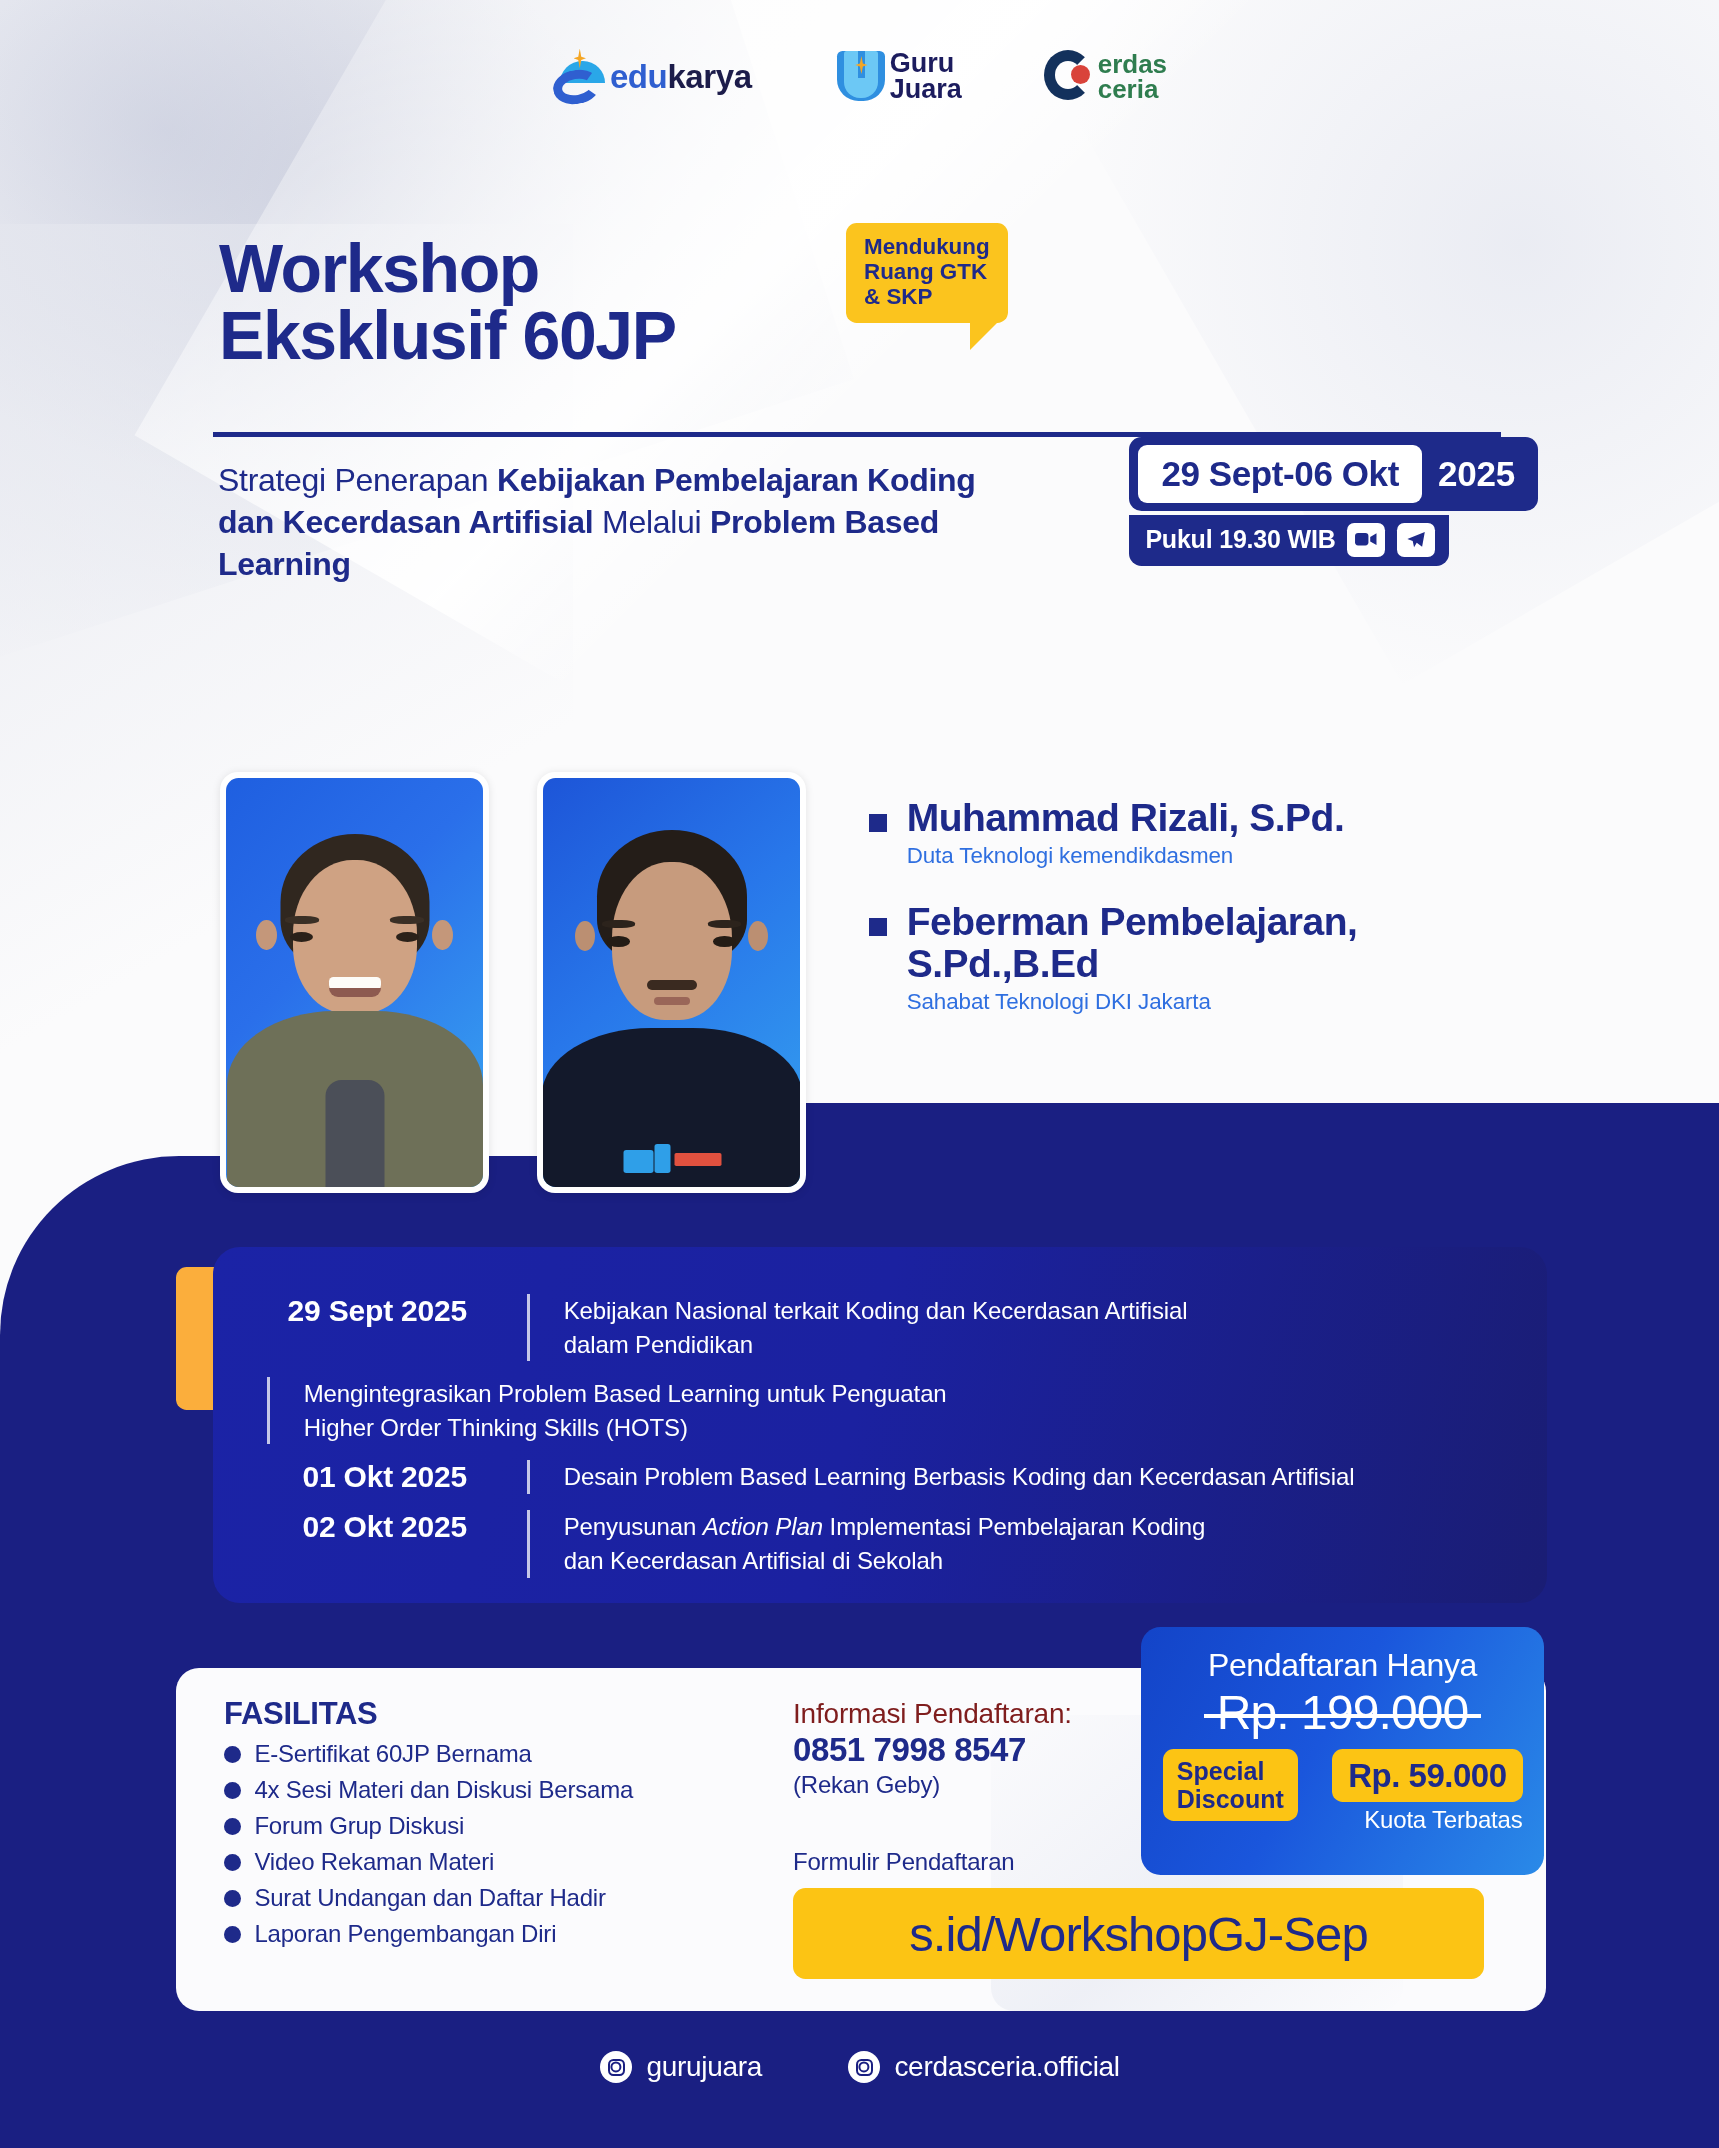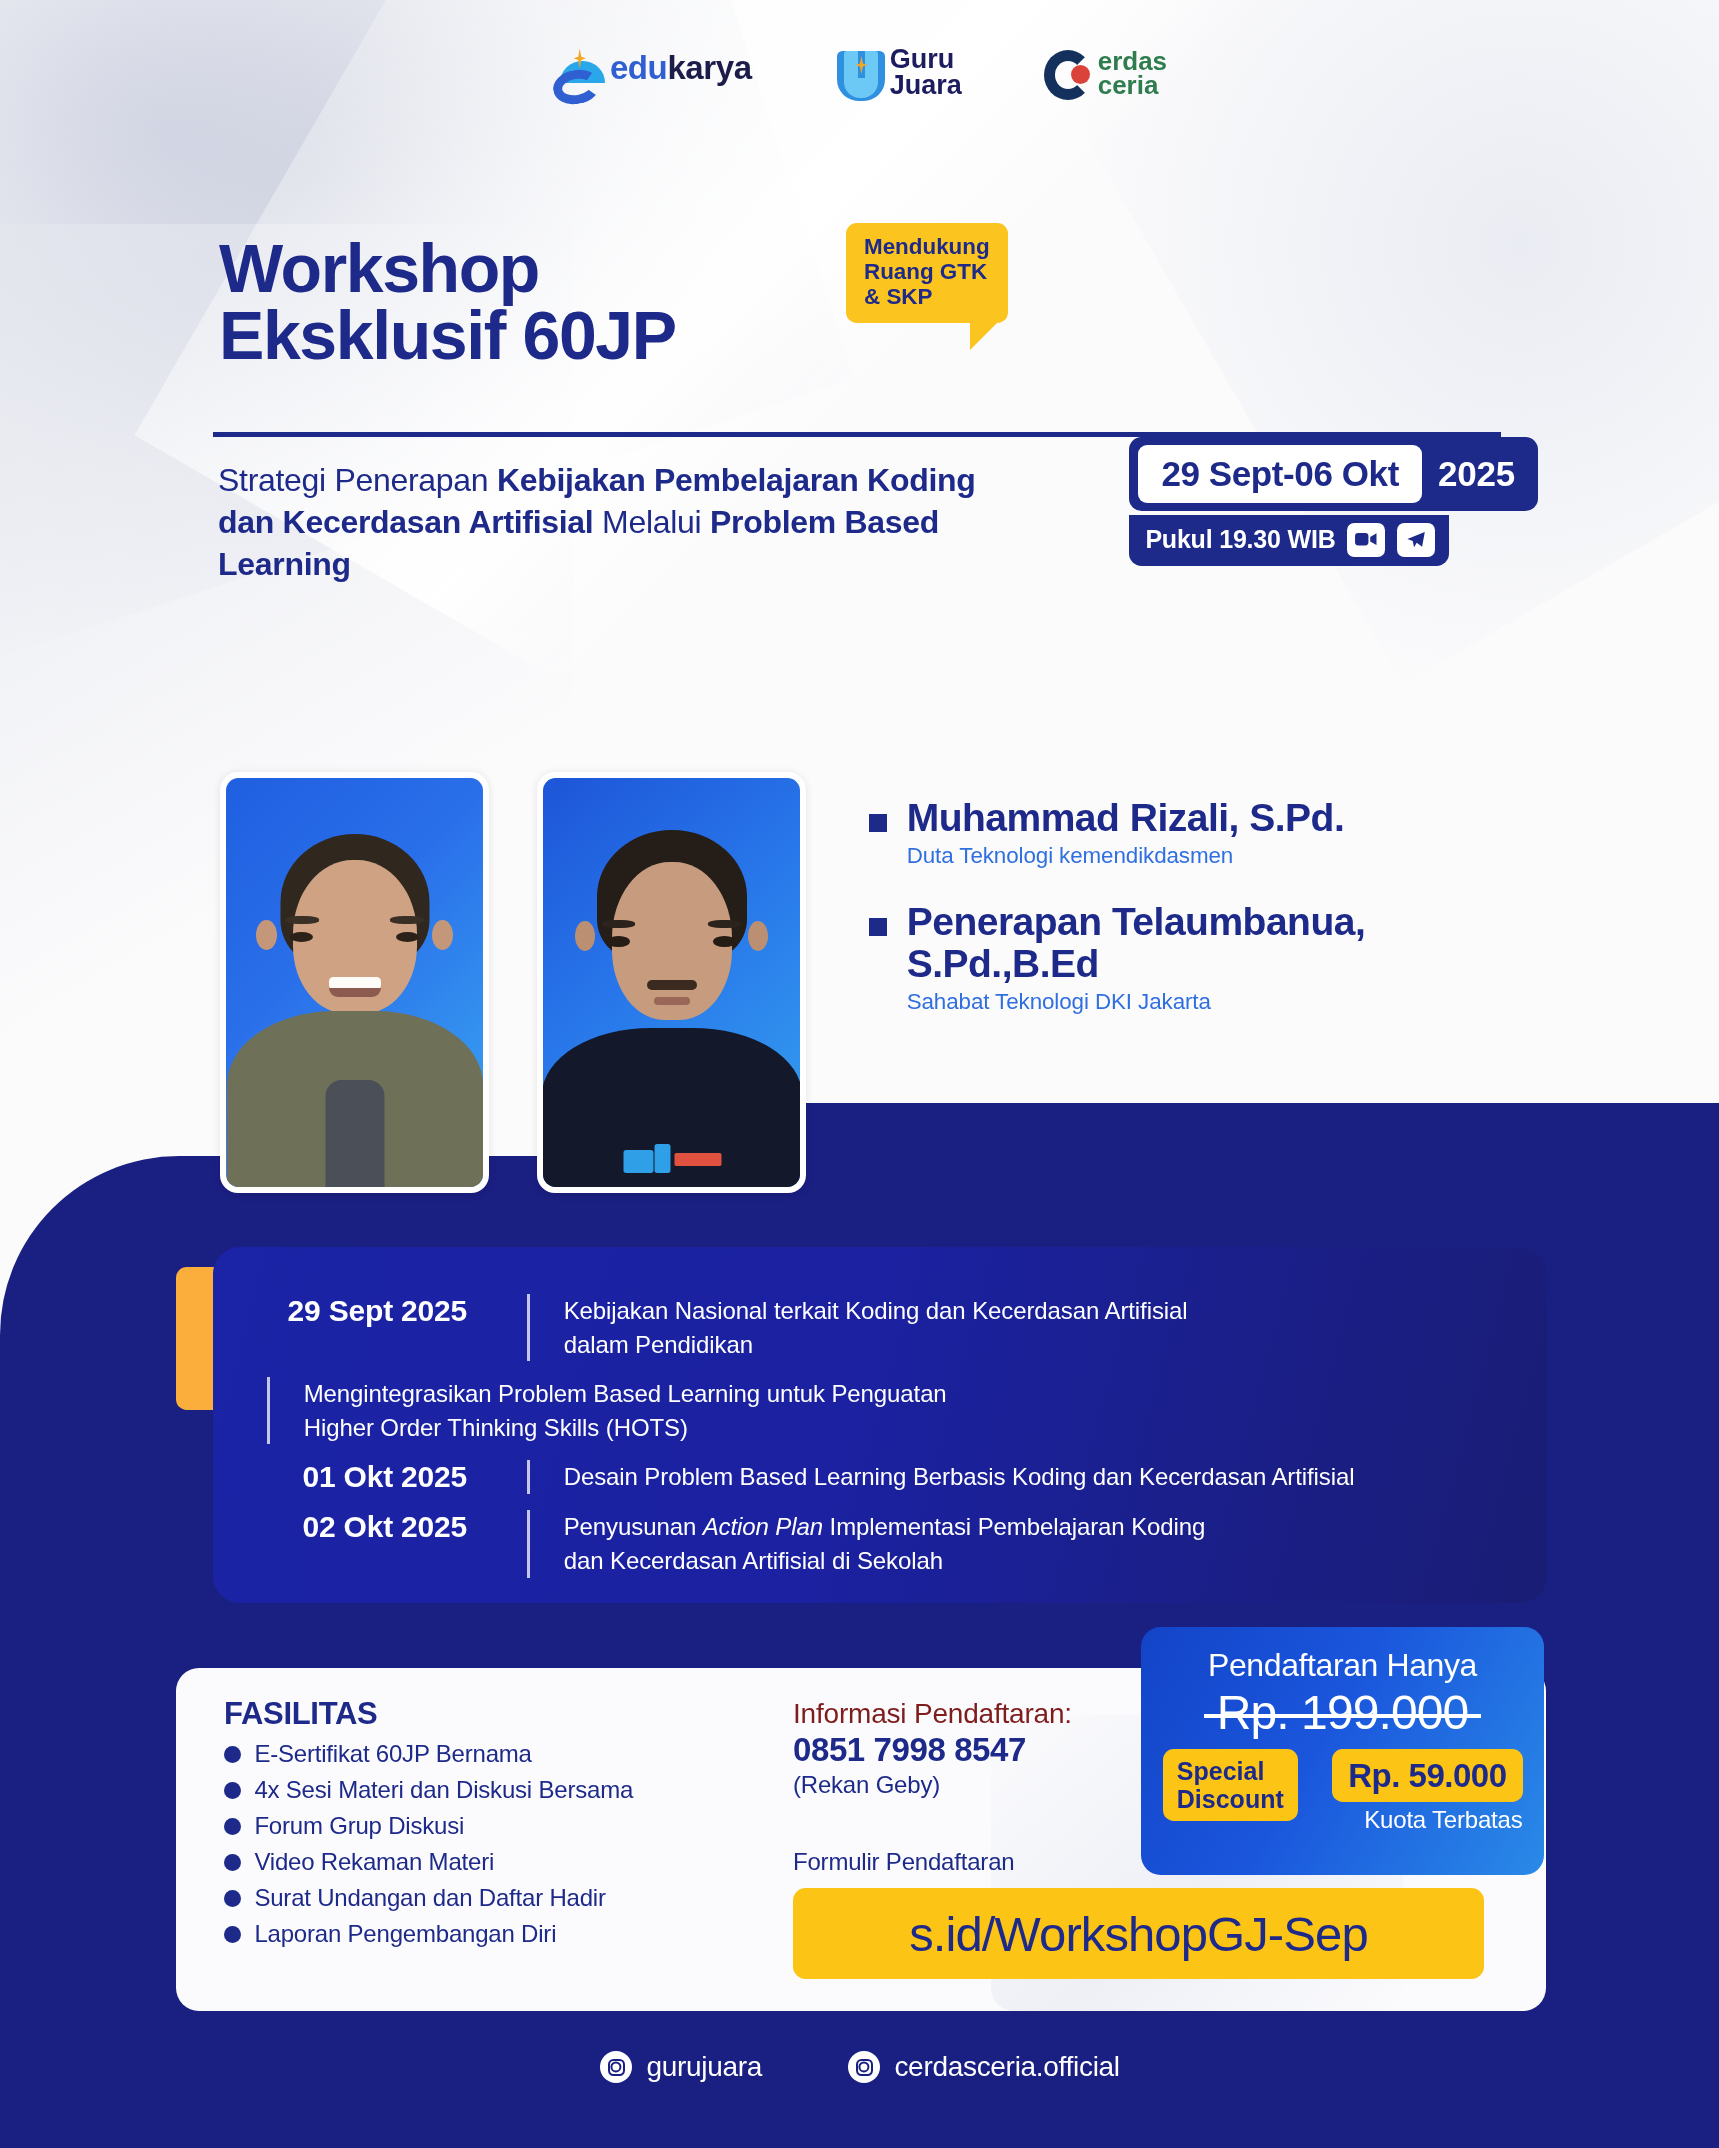--- a/index.html
+++ b/index.html
@@ -39,21 +39,21 @@
     position:absolute; left:376px; top:-466px; width:1075px; height:1254px;
     background:linear-gradient(105deg, rgba(255,255,255,0) 0%, rgba(255,255,255,.95) 48%, rgba(255,255,255,0) 60%);
     transform:rotate(30deg); pointer-events:none;
   }
 
   
   .logo-bar{
     position:absolute; left:0; top:47px; width:1720px;
     display:flex; align-items:center; justify-content:center; gap:82px; z-index:6;
   }
-  .logo{ display:flex; }
+  .logo{ display:flex; align-items:center; }
 
   .eduk-mark{ position:relative; width:57px; height:56px; flex:none; }
   .eduk-dome{
     position:absolute; left:7.2px; top:12.5px; width:45px; height:22.4px;
     background:#2aa7e8; border-radius:22.4px 22.4px 0 0;
   }
   .eduk-c{
     position:absolute; left:0px; top:21.5px; width:47px; height:34px;
     border:9.9px solid #2f5fd0; border-right-color:transparent;
     border-radius:50%; transform:rotate(-10deg);
@@ -401,21 +401,21 @@
     <div class="spk">
       <div class="spk-sq"></div>
       <div>
         <div class="spk-name">Muhammad Rizali, S.Pd.</div>
         <div class="spk-role">Duta Teknologi kemendikdasmen</div>
       </div>
     </div>
     <div class="spk">
       <div class="spk-sq"></div>
       <div>
-        <div class="spk-name">Penerapan Telaumbanua, S.Pd.,B.Ed</div>
+        <div class="spk-name">Feberman Pembelajaran, S.Pd.,B.Ed</div>
         <div class="spk-role">Sahabat Teknologi DKI Jakarta</div>
       </div>
     </div>
   </div>
 
   <div class="blue-body"></div>
 
   <div class="agenda-accent"></div>
 
   <div class="agenda">

